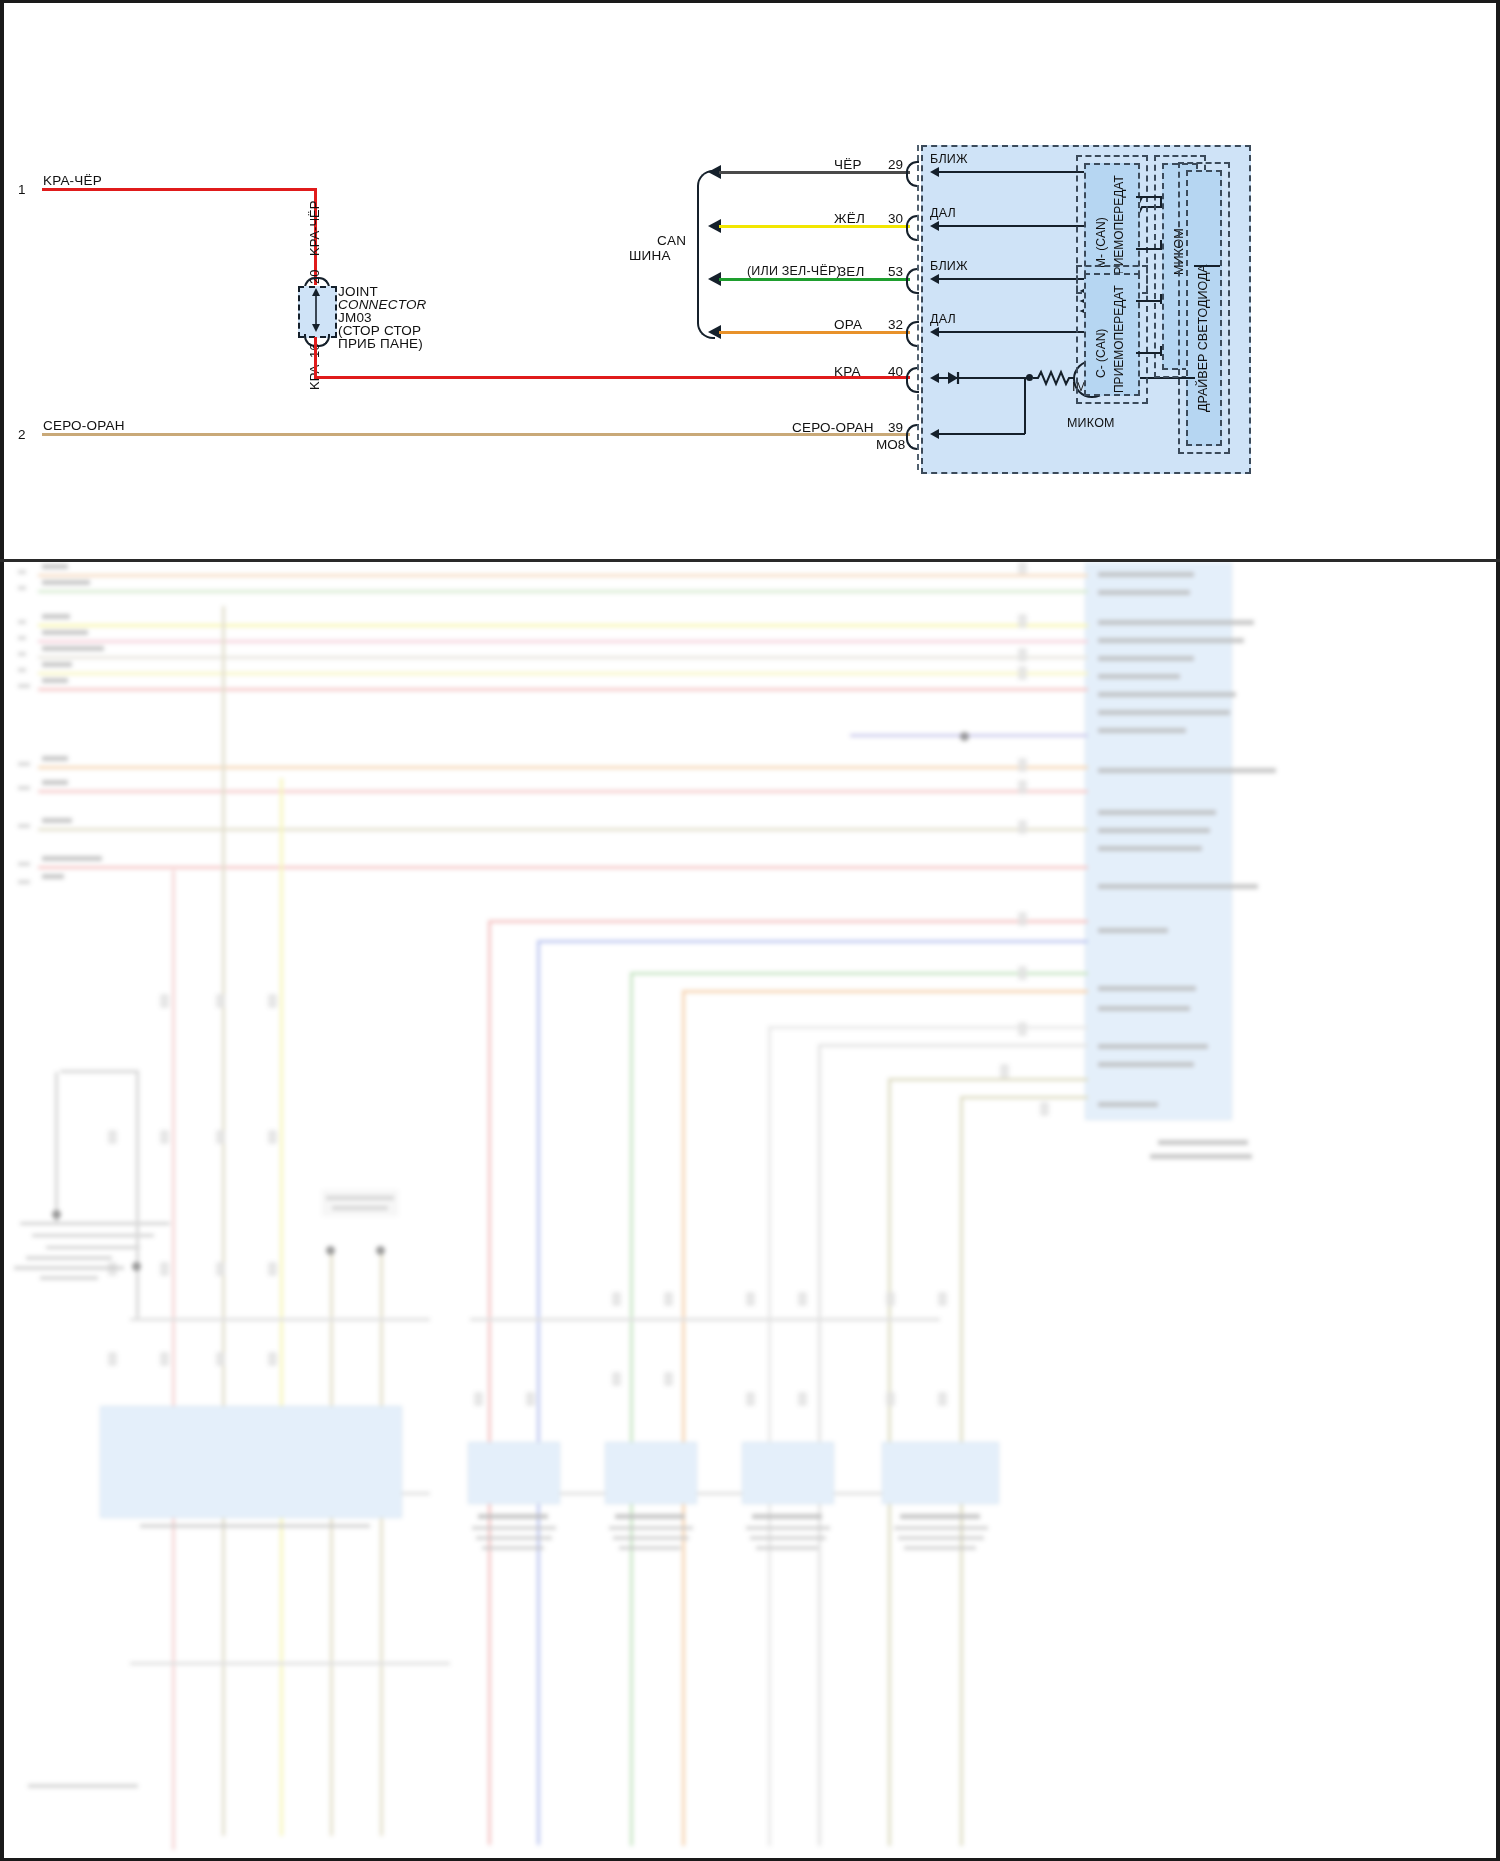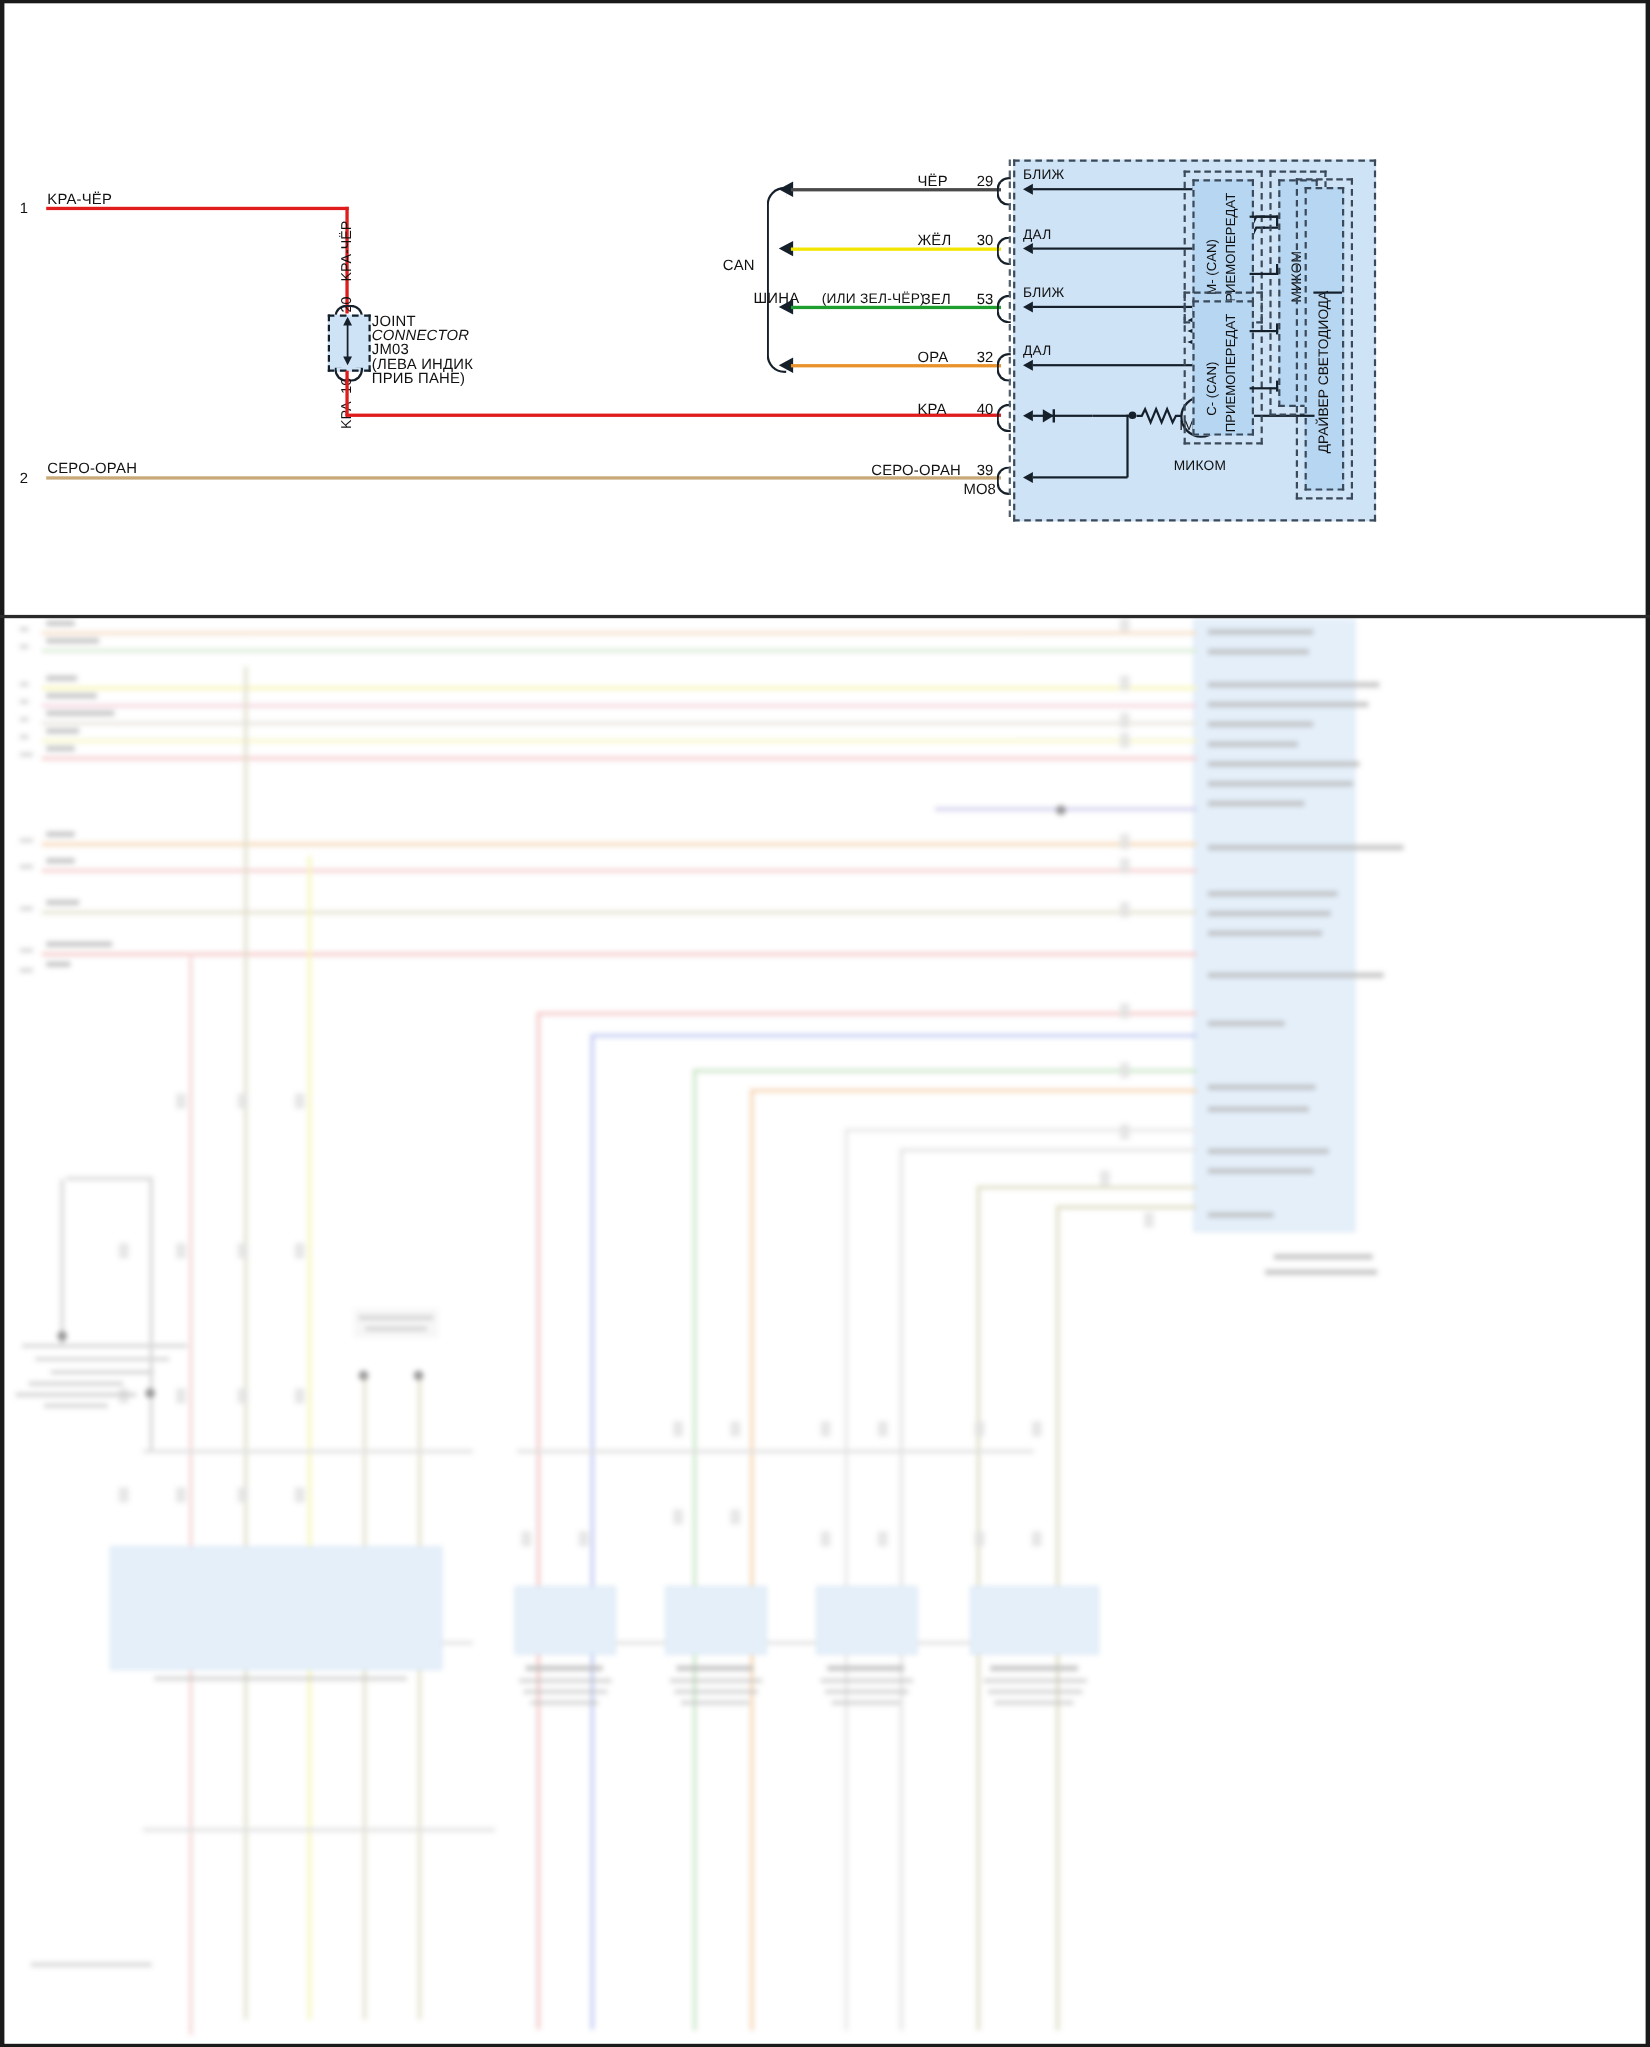--- a/index.html
+++ b/index.html
@@ -285,36 +285,36 @@
   <svg style="position:absolute;left:308px;top:288px;" width="16" height="44" viewBox="0 0 16 44">
     <line x1="8" y1="4" x2="8" y2="40" stroke="#15202b" stroke-width="1.6"></line>
     <polygon points="8,0 4,8 12,8" fill="#15202b"></polygon>
     <polygon points="8,44 4,36 12,36" fill="#15202b"></polygon>
   </svg>
   <div class="conn-br-b" style="left:304px;top:334px;"></div>
 
   <div class="lbl" style="left:338px;top:284px;">JOINT</div>
   <div class="lbl" style="left:338px;top:297px;font-style:italic;">CONNECTOR</div>
   <div class="lbl" style="left:338px;top:310px;">JM03</div>
-  <div class="lbl" style="left:338px;top:323px;">(ЛЕВА ИНДИК</div>
+  <div class="lbl" style="left:338px;top:323px;">(СТОР СТОР</div>
   <div class="lbl" style="left:338px;top:336px;">ПРИБ ПАНЕ)</div>
 
   <div class="vlbl" style="left:307px;top:358px;">16</div>
   <div class="vlbl" style="left:307px;top:390px;">KPA</div>
 
   <div class="wire" style="left:314px;top:337px;width:3px;height:41px;background:#e01b1b;"></div>
   <div class="wire" style="left:314px;top:376px;width:596px;height:3px;background:#e01b1b;"></div>
 
   <div class="pin" style="left:18px;top:427px;">2</div>
   <div class="lbl" style="left:43px;top:418px;">СЕРО-ОРАН</div>
   <div class="wire" style="left:42px;top:433px;width:868px;height:3px;background:#c9a978;"></div>
 
   <div class="brace" style="left:697px;top:170px;height:165px;"></div>
   <div class="lbl" style="left:657px;top:233px;">CAN</div>
-  <div class="lbl" style="left:685px;top:248px;margin-top:15px;">ШИНА</div>
+  <div class="lbl" style="left:629px;top:248px;">ШИНА</div>
 
   <div class="arrow-l" style="left:708px;top:165px;"></div>
   <div class="wire" style="left:719px;top:171px;width:191px;height:3px;background:#4a4a4a;"></div>
   <div class="lbl" style="left:834px;top:157px;">ЧЁР</div>
   <div class="pin" style="left:888px;top:157px;">29</div>
   <div class="conn-br" style="left:906px;top:161px;"></div>
 
   <div class="arrow-l" style="left:708px;top:219px;"></div>
   <div class="wire" style="left:719px;top:225px;width:191px;height:3px;background:#f2e600;"></div>
   <div class="lbl" style="left:834px;top:211px;">ЖЁЛ</div>

